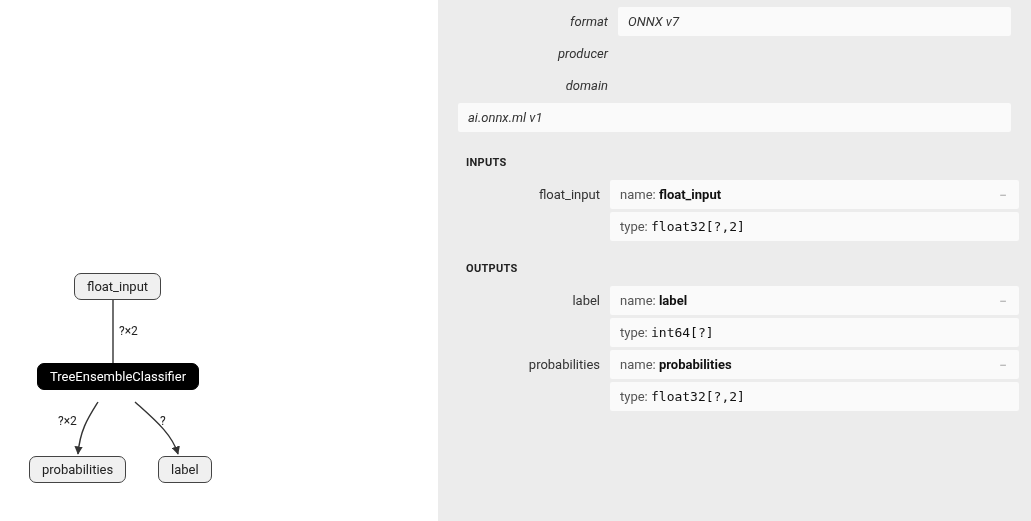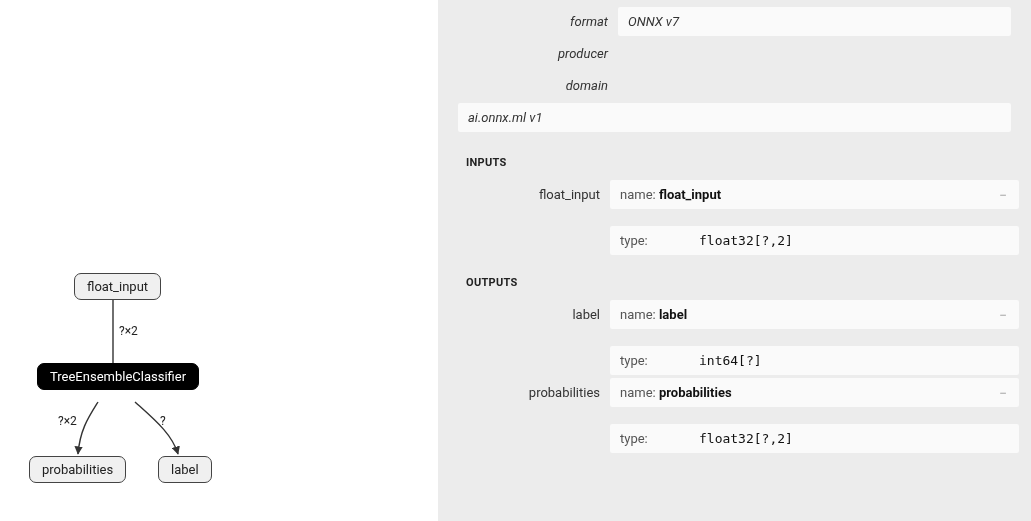--- a/index.html
+++ b/index.html
@@ -96,41 +96,40 @@
       width: 160px;
       text-align: right;
       padding: 7px 10px 7px 0;
       font-size: 13px;
       color: #333;
     }
     .io-vals {
       flex: 1;
       display: flex;
       flex-direction: column;
-      gap: 17px;
+      gap: 3px;
     }
     .io-line {
       background: #fafafa;
       border-radius: 2px;
       padding: 7px 10px;
       font-size: 13px;
       position: relative;
     }
     .io-line .lbl {
       color: #555;
     }
     .io-line .val {
       color: #111;
     }
     .io-line .val.bold {
       font-weight: 700;
     }
     .io-line .val.mono {
       font-family: ui-monospace, SFMono-Regular, Menlo, Consolas, monospace;
-      margin-left: 48px;
     }
     .dash {
       position: absolute;
       right: 12px;
       top: 50%;
       transform: translateY(-50%);
       color: #aaa;
       font-size: 14px;
     }
   </style>

